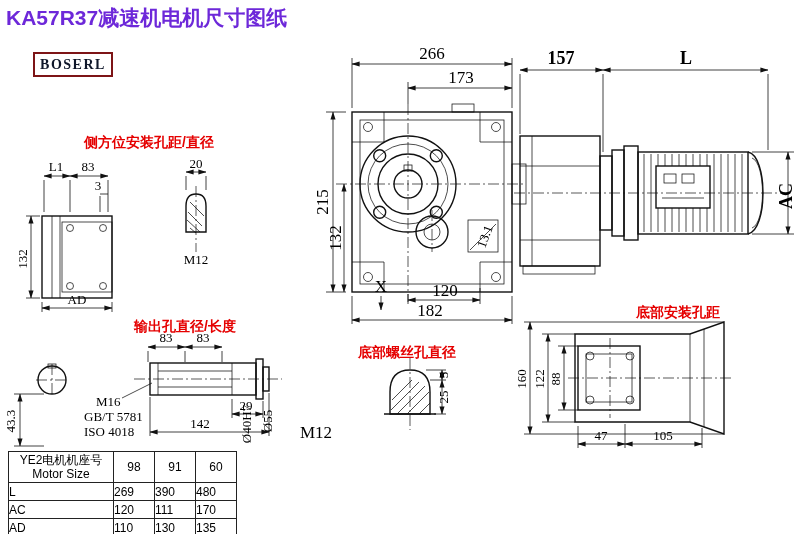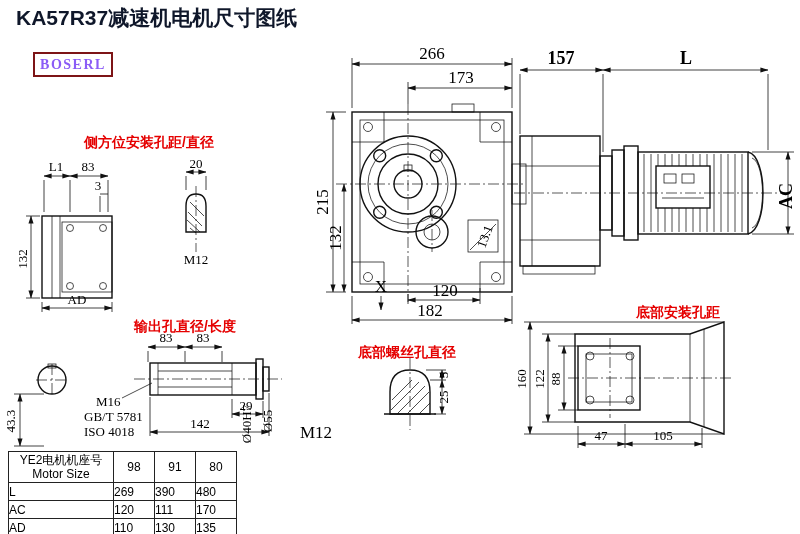--- a/index.html
+++ b/index.html
@@ -1,20 +1,20 @@
 <!DOCTYPE html>
 <html><head>
 <meta charset="utf-8">
 <style>
   html,body{margin:0;padding:0;background:#fff}
   .page{position:relative;width:800px;height:534px;background:#fff;overflow:hidden;
         font-family:"Liberation Sans",sans-serif}
-  .title{position:absolute;left:16px;top:4px;font-size:21px;font-weight:bold;color:#0f172a;white-space:nowrap}
+  .title{position:absolute;left:6px;top:4px;font-size:21px;font-weight:bold;color:#6d28d9;white-space:nowrap}
   .logo{position:absolute;left:33px;top:52px;width:76px;height:21px;border:2px solid #7d1416;
-        color:#8b5cf6;font:bold 14px "Liberation Serif",serif;letter-spacing:1.5px;
+        color:#0f172a;font:bold 14px "Liberation Serif",serif;letter-spacing:1.5px;
         text-align:center;line-height:21px}
   svg.draw{position:absolute;left:0;top:0}
   svg text{font-family:"Liberation Serif",serif;fill:#000}
   text.d{font-size:17px}
   text.db{font-size:18px;font-weight:bold}
   text.ds{font-size:13px}
   text.red{font-family:"Liberation Sans",sans-serif;font-weight:bold;font-size:14px;fill:#e50000}
   .ln{fill:none;stroke:#111;stroke-width:1.4}
   .tn{fill:none;stroke:#111;stroke-width:.75}
   .cl{fill:none;stroke:#111;stroke-width:.7;stroke-dasharray:11 3 2 3}
@@ -236,21 +236,21 @@
   <div class="table-wrap">
     <table>
       <tbody>
         <tr class="hdr">
           <th class="c1 hcell">
             <div>YE2电机机座号</div>
             <div>Motor Size</div>
           </th>
           <th>98</th>
           <th>91</th>
-          <th>80</th>
+          <th>60</th>
         </tr>
         <tr class="row">
           <td class="c1">L</td>
           <td>269</td>
           <td>390</td>
           <td>480</td>
         </tr>
         <tr class="row">
           <td class="c1">AC</td>
           <td>120</td>

